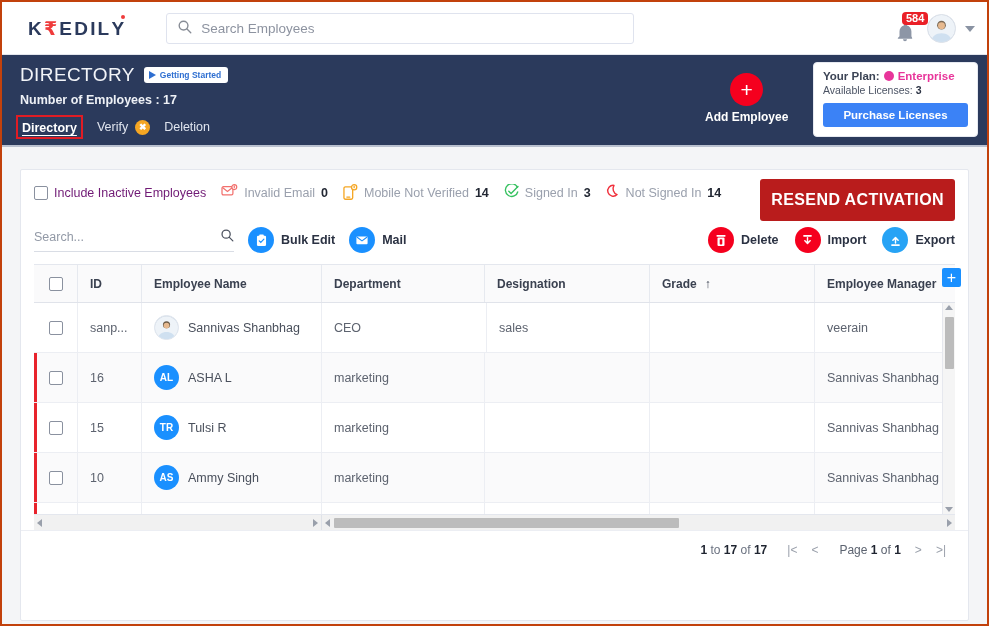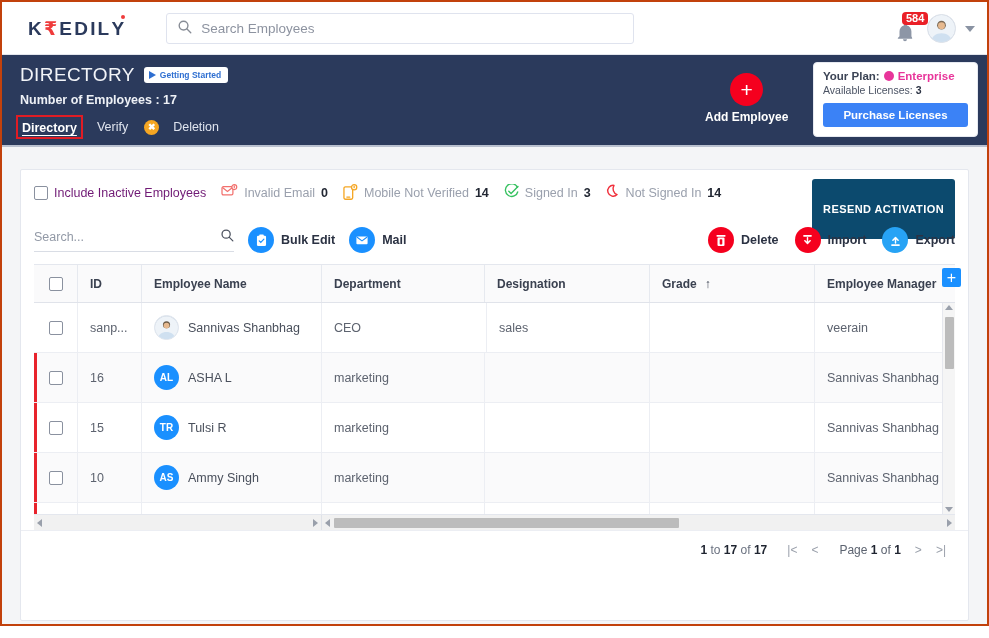--- a/index.html
+++ b/index.html
@@ -119,21 +119,21 @@
   .dh-tab { color: #dfe4ee; font-size: 12.5px; cursor: pointer; }
   .dh-tab.active {
     color: #ffffff; font-weight: bold;
     text-decoration: underline; text-underline-offset: 3px;
   }
   .tab-hl {
     border: 2px solid #e01c24;
     padding: 1px 4px;
     margin-left: -4px;
   }
-  .verify-wrap { display: flex; align-items: center; gap: 16px; }
+  .verify-wrap { display: flex; align-items: center; gap: 7px; }
   .verify-badge {
     width: 15px; height: 15px; border-radius: 50%;
     background: #f5a623; color: #fff;
     font-size: 9px; font-weight: bold;
     display: flex; align-items: center; justify-content: center;
     line-height: 1;
   }
 
   .add-emp {
     position: absolute; left: 703px; top: 18px;
@@ -189,23 +189,23 @@
   .chk {
     width: 14px; height: 14px;
     border: 1.5px solid #8a919f; border-radius: 2px;
     background: #fff; display: inline-block; flex: none;
   }
   .filt-item { display: flex; align-items: center; gap: 6px; font-size: 12.5px; color: #9aa0ad; }
   .filt-item .cntnum { color: #222733; font-weight: bold; }
   .filt-item.plain { color: #701a75; }
   .resend-btn {
     position: absolute; right: 13px; top: 9px;
-    background: #0c4a6e; color: #fff; border: 0;
-    border-radius: 3px; padding: 24px 11px;
-    font-size: 11px; font-weight: bold; letter-spacing: .4px;
+    background: #b91c1c; color: #fff; border: 0;
+    border-radius: 3px; padding: 12px 11px;
+    font-size: 16px; font-weight: bold; letter-spacing: .4px;
     font-family: "Liberation Sans", sans-serif; cursor: pointer;
   }
 
   .toolbar {
     height: 48px; display: flex; align-items: center;
     padding: 0 13px; gap: 14px; position: relative;
   }
   .tb-search {
     width: 200px; border-bottom: 1px solid #d9dde5;
     display: flex; align-items: center; padding-bottom: 5px;

